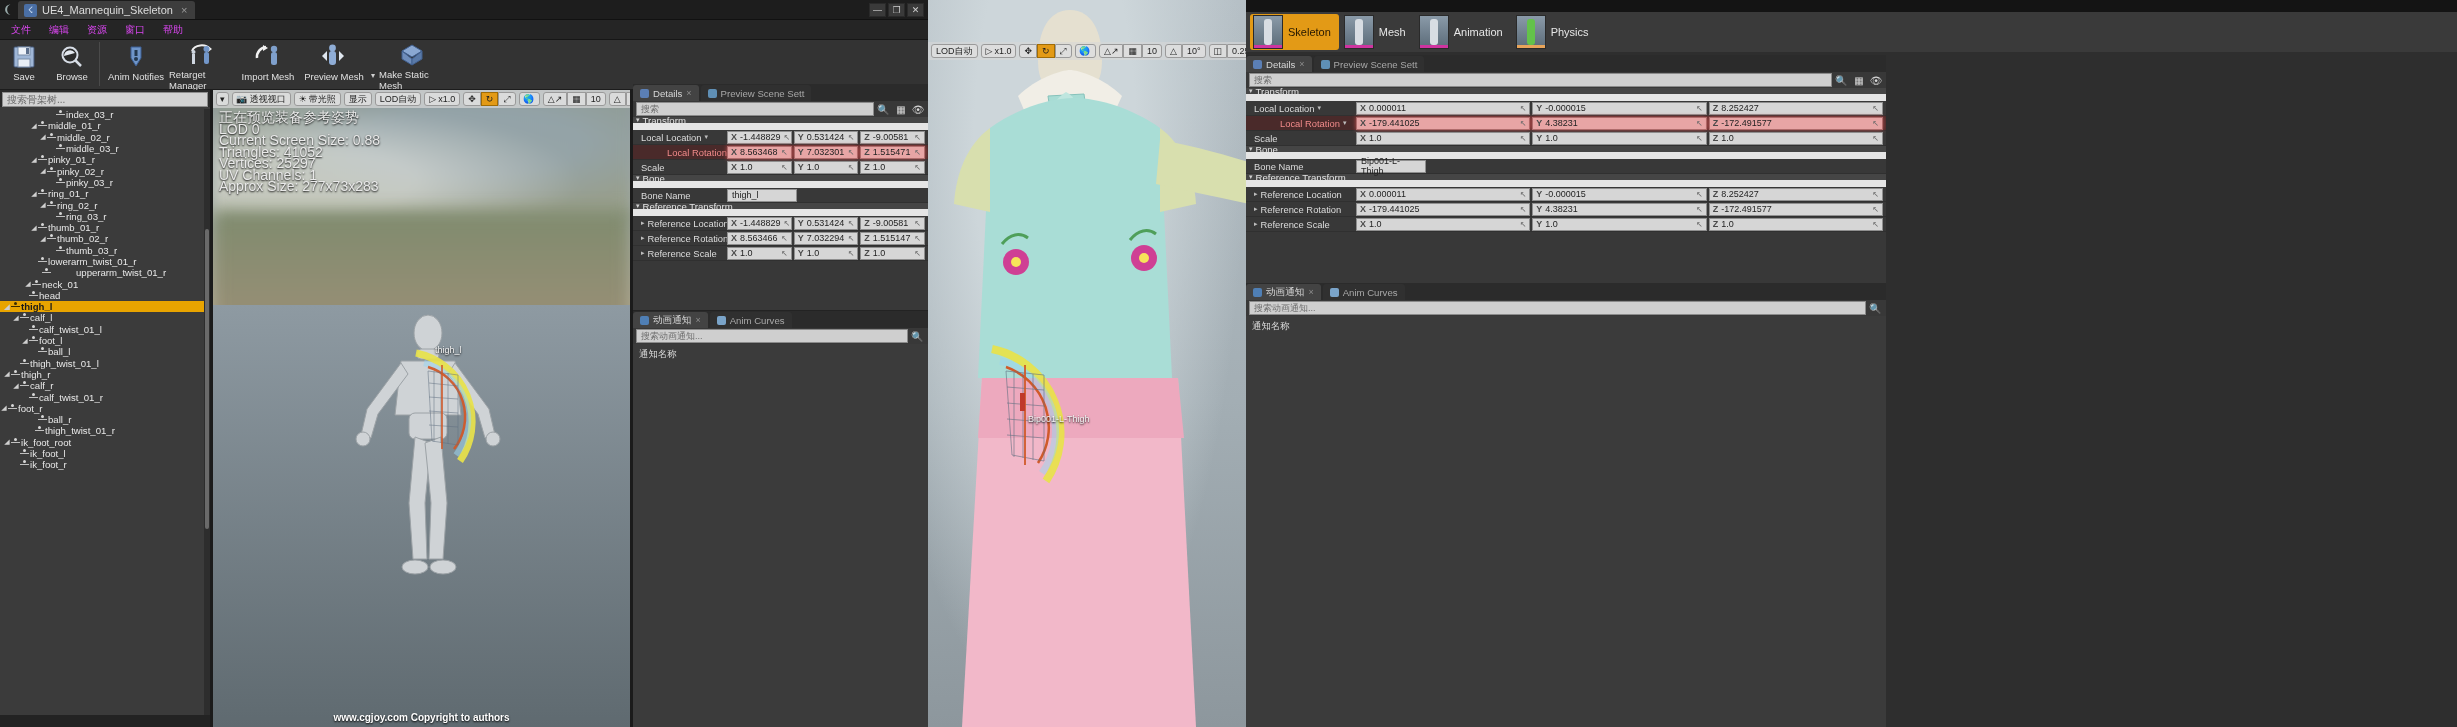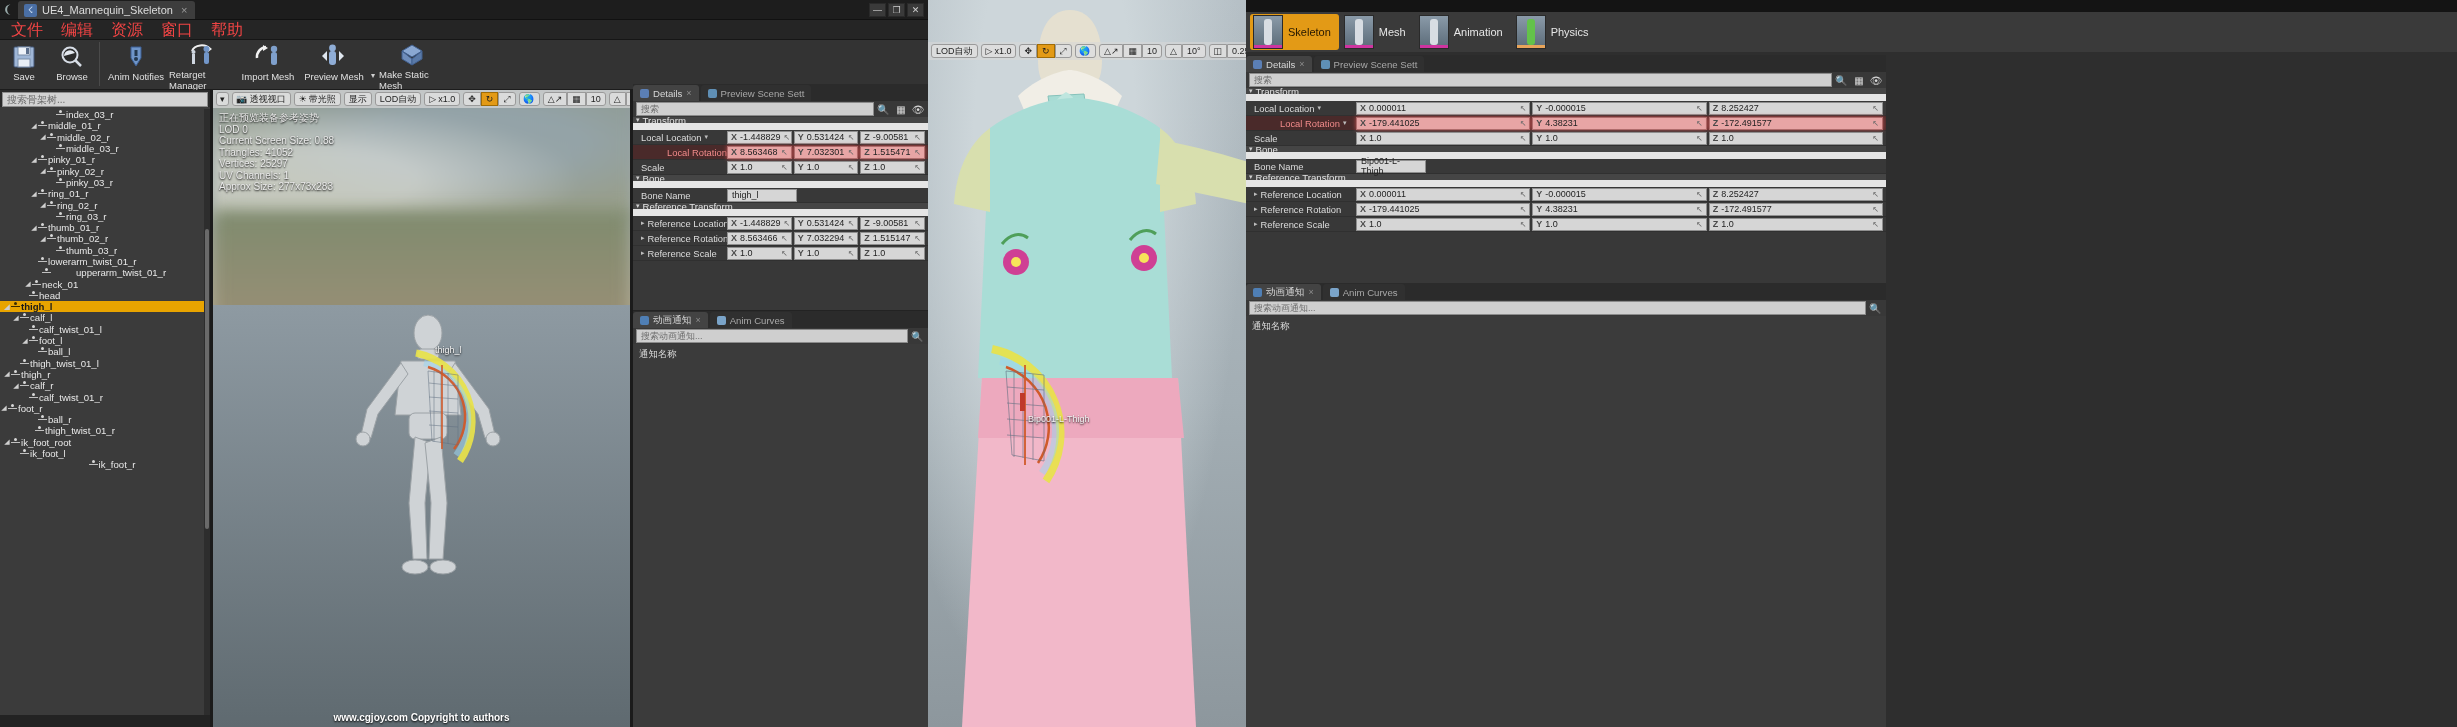--- a/index.html
+++ b/index.html
@@ -34,21 +34,21 @@
     width: 17px; height: 14px; background: #3a3a3a; color: #cfcfcf;
     font-size: 9px; display: flex; align-items: center; justify-content: center;
     border: 1px solid #2a2a2a;
   }
 
   .menubar {
     height: 20px; background: #252525; display: flex; align-items: center;
     padding-left: 2px; border-bottom: 1px solid #161616;
   }
   .menubar span {
-    color: #ef4444; font-size: 16px; padding: 0 9px; line-height: 20px;
+    color: #d946ef; font-size: 10px; padding: 0 9px; line-height: 20px;
   }
 
   .maintoolbar {
     height: 50px; background: #333333; display: flex; align-items: flex-start;
     border-bottom: 1px solid #1c1c1c;
   }
   .tbtn {
     width: 48px; height: 50px; display: flex; flex-direction: column;
     align-items: center; justify-content: flex-start; padding-top: 3px;
     color: #e0e0e0; font-size: 9.5px;
@@ -111,21 +111,21 @@
     height: 14px; padding: 0 4px; background: rgba(222,222,222,0.85);
     border: 1px solid #9a9a9a; display: flex; align-items: center;
     font-size: 9px; color: #1e1e1e;
   }
   .vbtn.grp > span:first-child { border-radius: 3px 0 0 3px; }
   .vbtn.grp > span:last-child { border-radius: 0 3px 3px 0; }
   .vbtn.grp > span.on { background: #e39a16; border-color: #a06c06; }
 
   .vp-stats {
     position: absolute; left: 6px; top: 22px; color: #e9e9e9;
-    font-size: 10px; line-height: 11.5px; text-shadow: 0 1px 2px #000;
+    font-size: 14px; line-height: 11.5px; text-shadow: 0 1px 2px #000;
   }
   .vp-label {
     position: absolute; color: #f2f2f2; font-size: 9px;
     text-shadow: 0 1px 2px #000;
   }
   .vp-watermark {
     position: absolute; bottom: 4px; left: 0; right: 0; text-align: center;
     color: #ffffff; font-size: 10px; font-weight: bold;
     text-shadow: 0 1px 2px #000;
   }
@@ -400,21 +400,21 @@
           <div class="trow" style="padding-left: 30px;">
             <span class="arrow"></span>
             <span class="boneicon"></span>
             <span>lowerarm_twist_01_r</span>
           </div>
           <div class="trow" style="padding-left: 10px; gap: 24px;">
             <span class="arrow"></span>
             <span class="boneicon"></span>
             <span>upperarm_twist_01_r</span>
           </div>
-          <div class="trow" style="padding-left: 24px;">
+          <div class="trow" style="padding-left: 12px; margin-left: 12px;">
             <span class="arrow">◢</span>
             <span class="boneicon"></span>
             <span>neck_01</span>
           </div>
           <div class="trow" style="padding-left: 21px;">
             <span class="arrow"></span>
             <span class="boneicon"></span>
             <span>head</span>
           </div>
           <div class="trow sel" style="padding-left: 3px;">
@@ -480,21 +480,21 @@
           <div class="trow" style="padding-left: 3px;">
             <span class="arrow">◢</span>
             <span class="boneicon"></span>
             <span>ik_foot_root</span>
           </div>
           <div class="trow" style="padding-left: 12px;">
             <span class="arrow"></span>
             <span class="boneicon"></span>
             <span>ik_foot_l</span>
           </div>
-          <div class="trow" style="padding-left: 12px; justify-content: center;">
+          <div class="trow" style="padding-left: 12px;">
             <span class="arrow"></span>
             <span class="boneicon"></span>
             <span>ik_foot_r</span>
           </div>
         </div>
       <div class="scrollbar-v" style="right:0;top:19px;">
         <i style="top:120px;height:300px;"></i>
       </div>
     </div>
 

